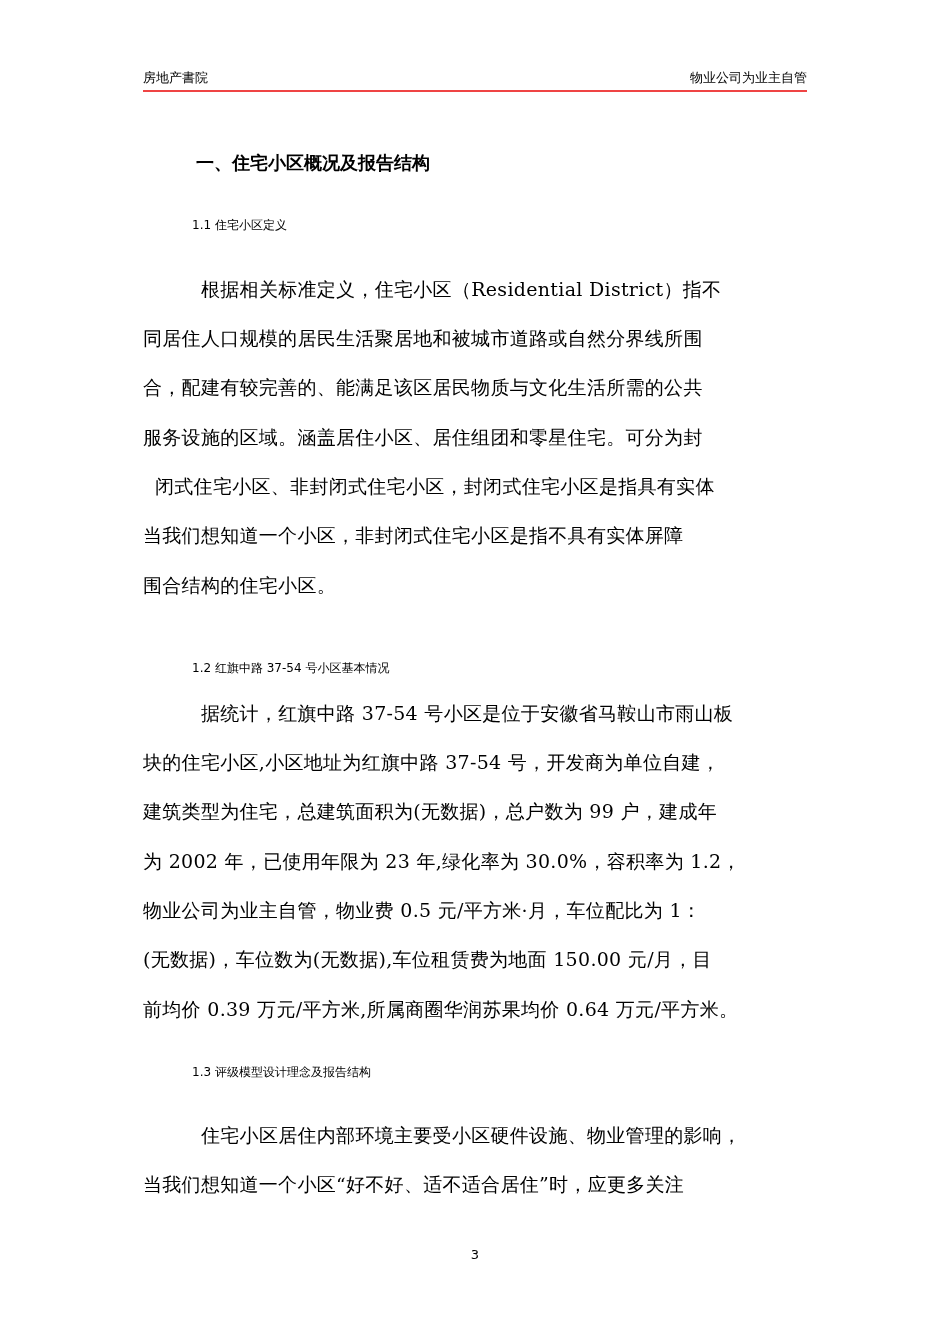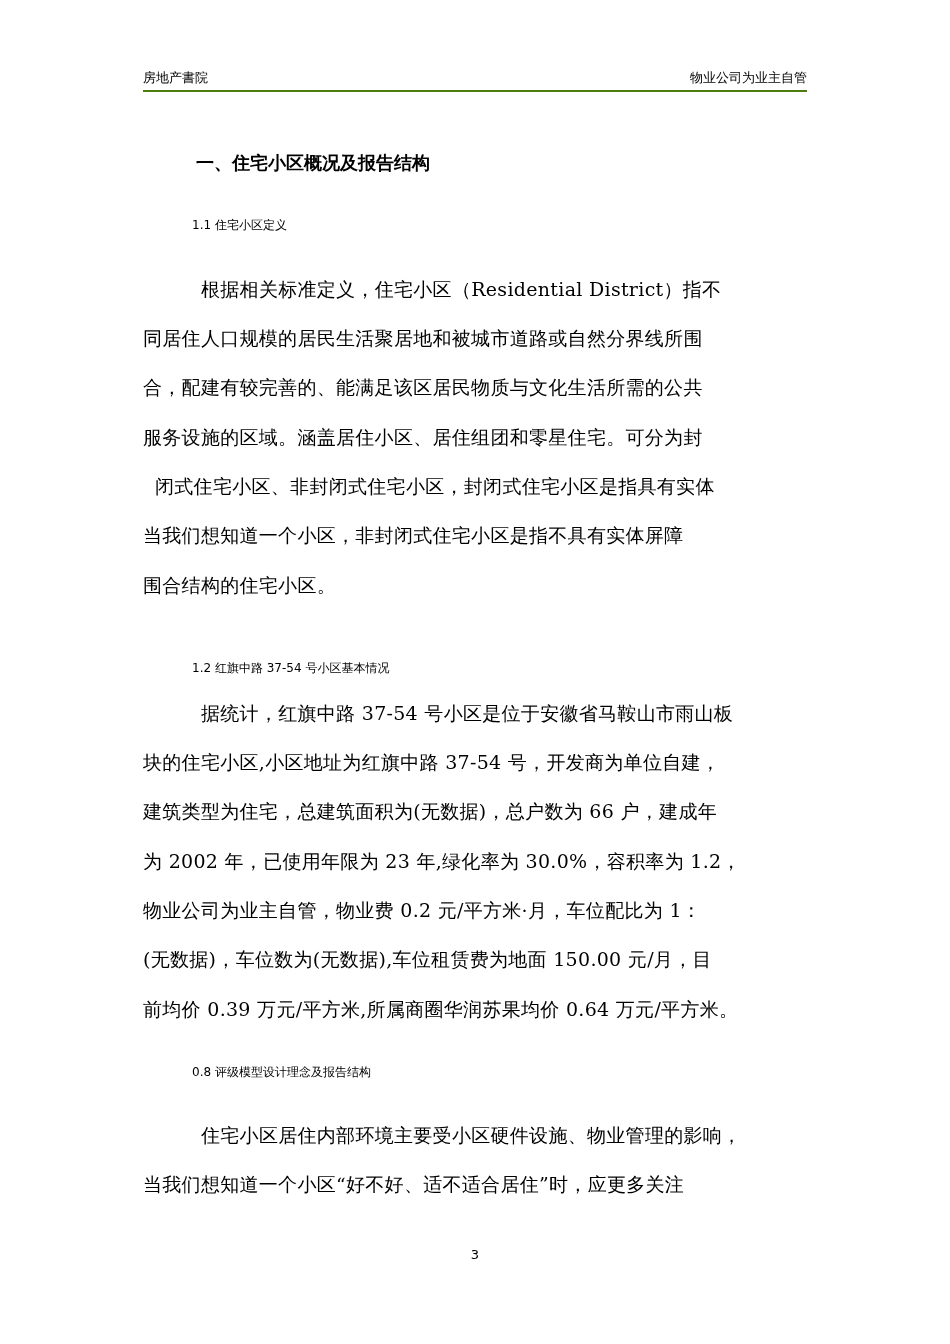--- a/index.html
+++ b/index.html
@@ -14,21 +14,21 @@
       overflow: hidden;
       font-family: "DejaVu Serif", "Liberation Serif", serif;
       color: #000;
     }
     .page-header {
       position: absolute;
       left: 143px;
       top: 70px;
       width: 664px;
       height: 20px;
-      border-bottom: 2px solid #4d7c0f;
+      border-bottom: 2px solid #ef4444;
       font-family: "DejaVu Sans", "Liberation Sans", sans-serif;
       font-size: 13px;
       line-height: 16px;
     }
     .page-header .left { position: absolute; left: 0; top: 0; }
     .page-header .right { position: absolute; right: 0; top: 0; }
 
     .h1 {
       position: absolute;
       left: 196px;
@@ -91,26 +91,26 @@
   <div class="line" style="top:148px;">服务设施的区域。涵盖居住小区、居住组团和零星住宅。可分为封</div>
   <div class="line" style="top:197px;margin-left:12px;">闭式住宅小区、非封闭式住宅小区，封闭式住宅小区是指具有实体</div>
   <div class="line" style="top:246px;">当我们想知道一个小区，非封闭式住宅小区是指不具有实体屏障</div>
   <div class="line" style="top:296px;">围合结构的住宅小区。</div>
 </div>
 
 <div class="h2" style="top:635px;margin-top:20px;">1.2 红旗中路 37-54 号小区基本情况</div>
 <div class="para" style="top:701px;">
   <div class="line indent" style="top:0px;">据统计，红旗中路 37-54 号小区是位于安徽省马鞍山市雨山板</div>
   <div class="line" style="top:49px;">块的住宅小区,小区地址为红旗中路 37-54 号，开发商为单位自建，</div>
-  <div class="line" style="top:98px;">建筑类型为住宅，总建筑面积为(无数据)，总户数为 66 户，建成年</div>
+  <div class="line" style="top:98px;">建筑类型为住宅，总建筑面积为(无数据)，总户数为 99 户，建成年</div>
   <div class="line" style="top:148px;">为 2002 年，已使用年限为 23 年,绿化率为 30.0%，容积率为 1.2，</div>
-  <div class="line" style="top:197px;">物业公司为业主自管，物业费 0.2 元/平方米·月，车位配比为 1：</div>
+  <div class="line" style="top:197px;">物业公司为业主自管，物业费 0.5 元/平方米·月，车位配比为 1：</div>
   <div class="line" style="top:246px;">(无数据)，车位数为(无数据),车位租赁费为地面 150.00 元/月，目</div>
   <div class="line" style="top:296px;">前均价 0.39 万元/平方米,所属商圈华润苏果均价 0.64 万元/平方米。</div>
 </div>
 
-<div class="h2" style="top:1059px;">0.8 评级模型设计理念及报告结构</div>
+<div class="h2" style="top:1059px;">1.3 评级模型设计理念及报告结构</div>
 <div class="para" style="top:1123px;">
   <div class="line indent" style="top:0px;">住宅小区居住内部环境主要受小区硬件设施、物业管理的影响，</div>
   <div class="line" style="top:49px;">当我们想知道一个小区“好不好、适不适合居住”时，应更多关注</div>
 </div>
 
 <div class="page-number">3</div>
 
 </body></html>

